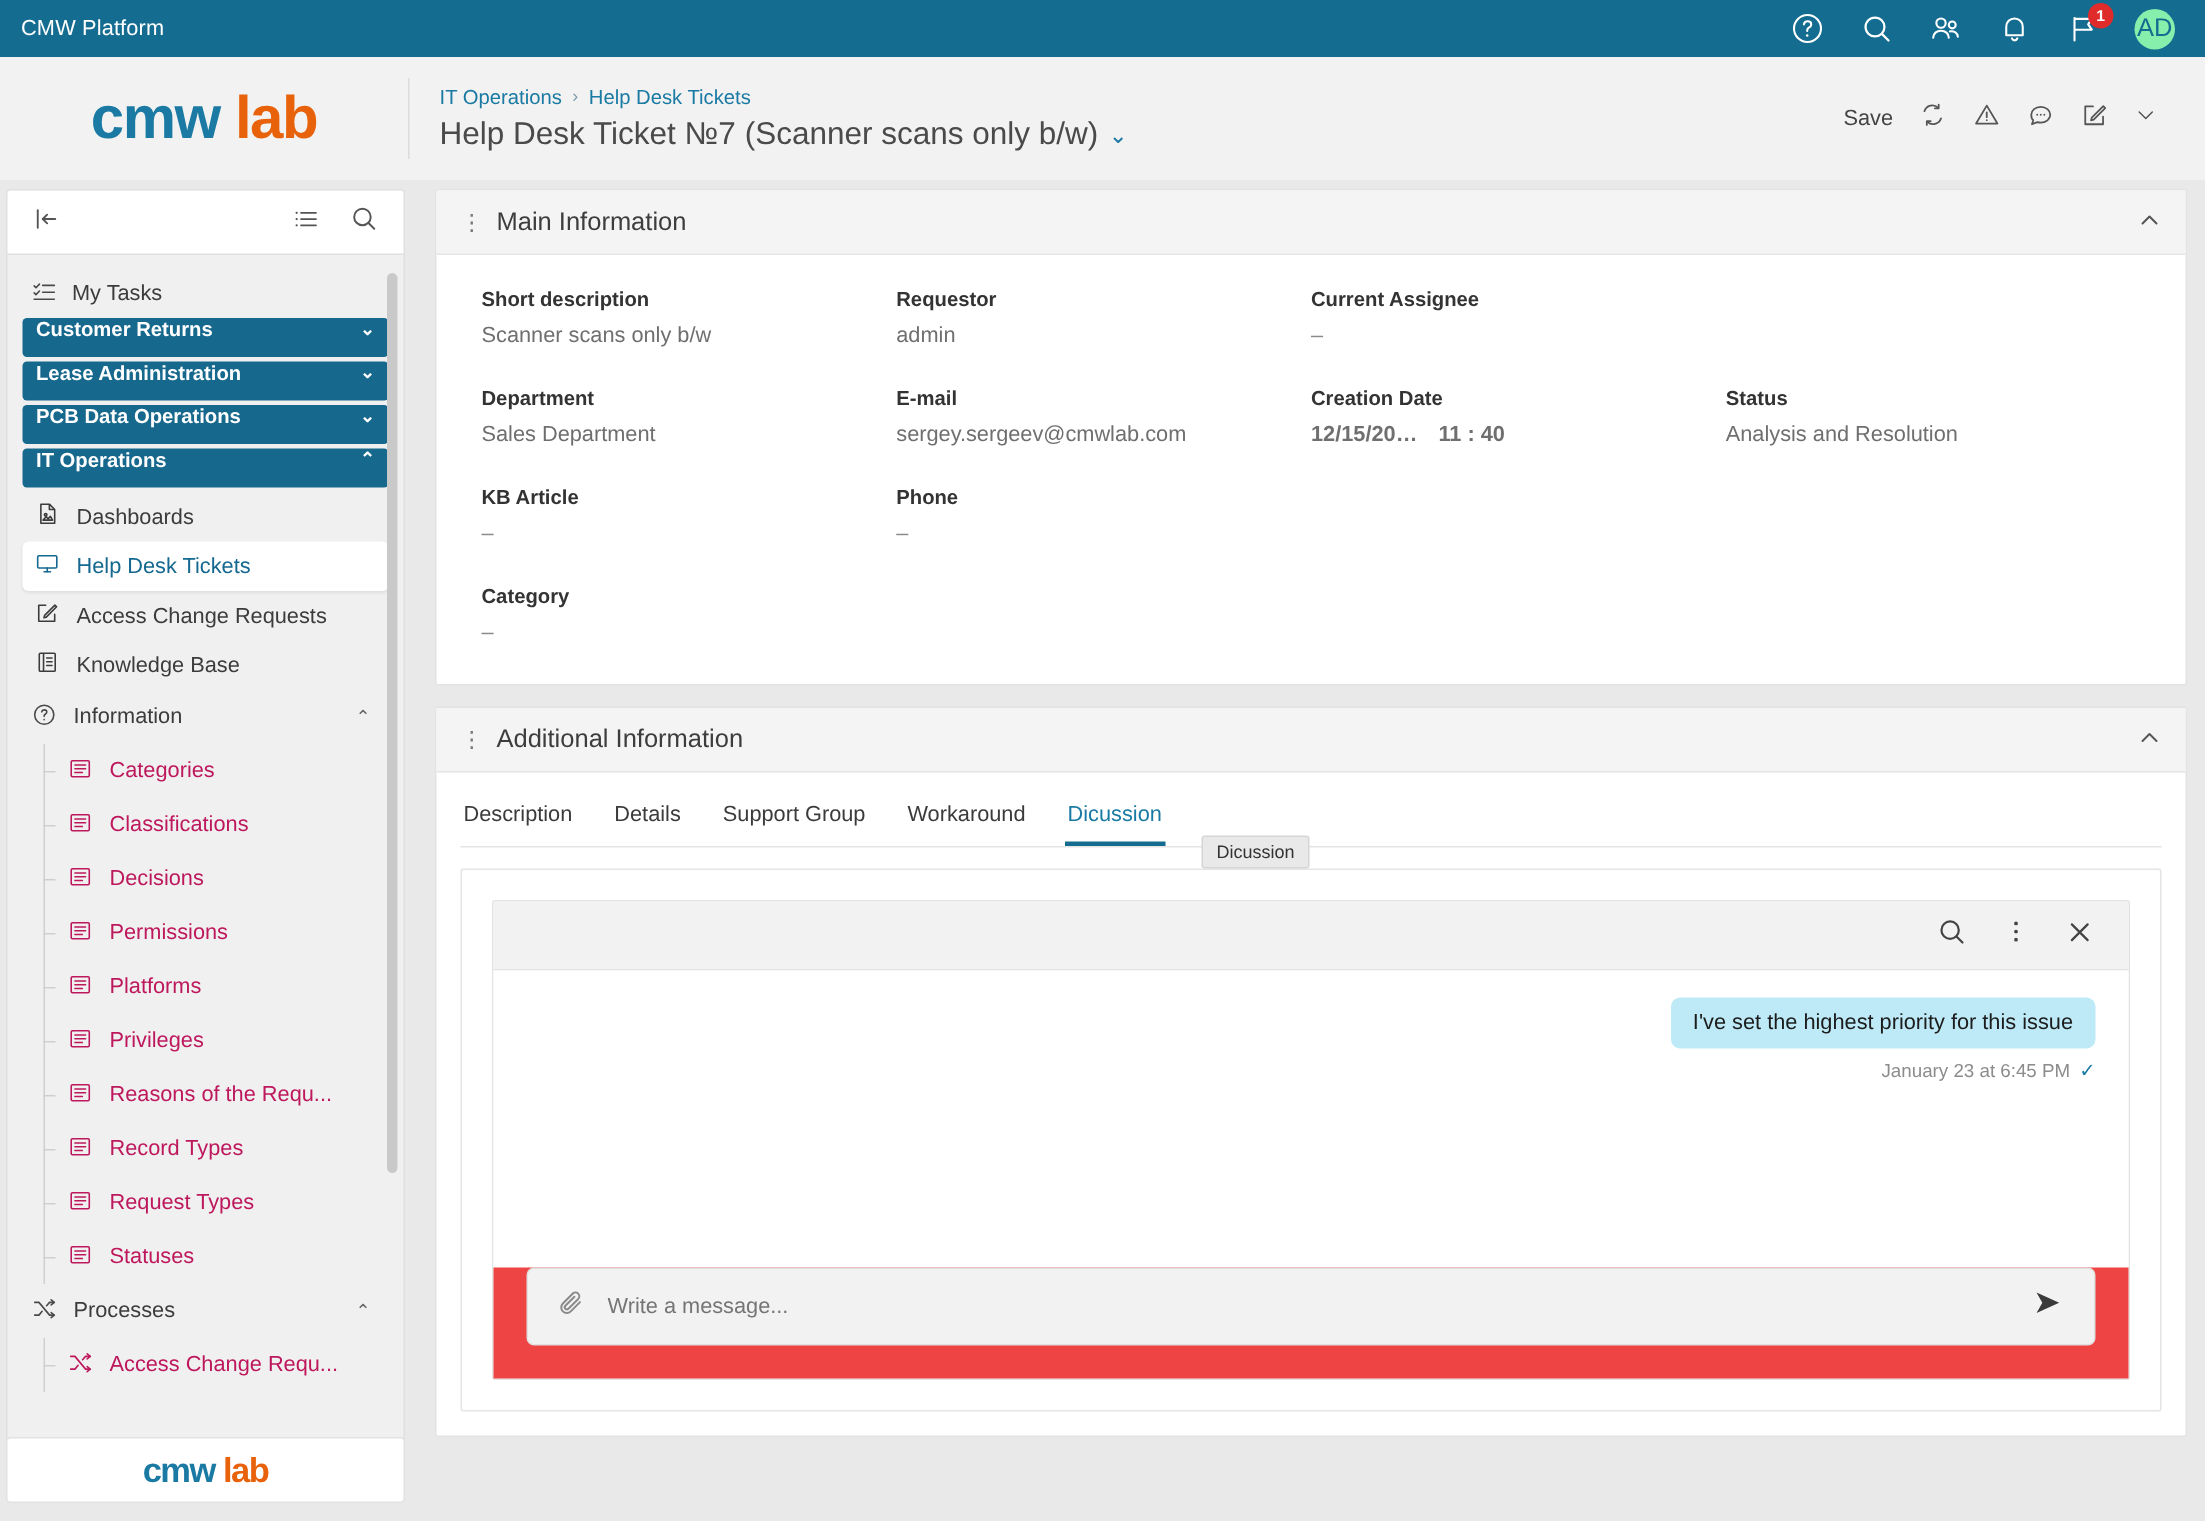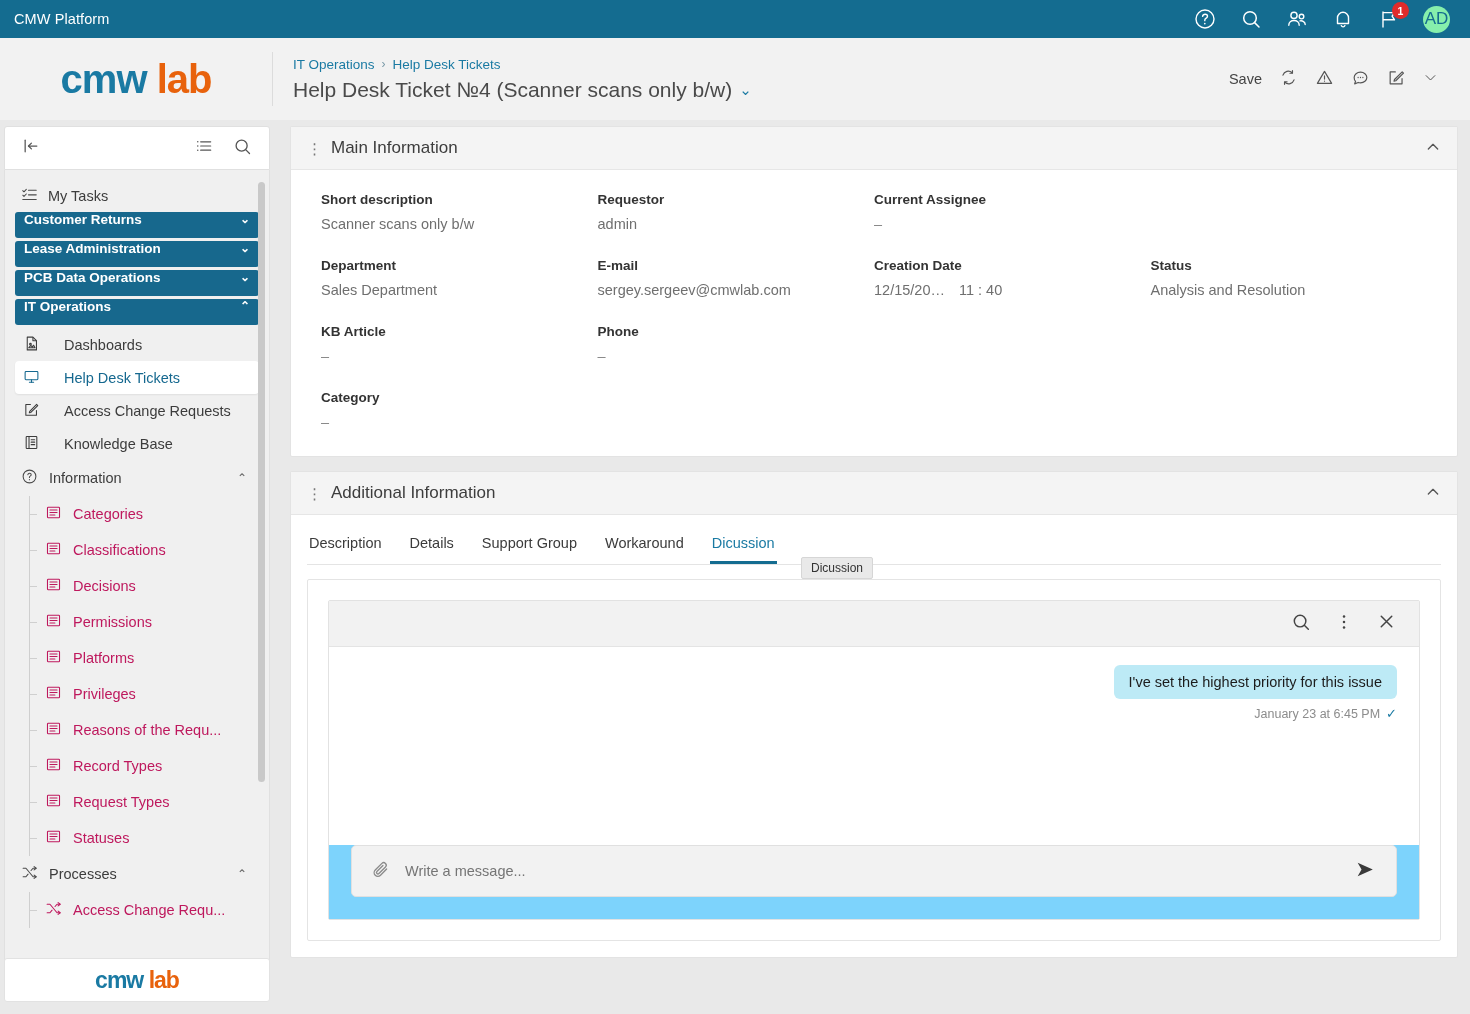--- a/index.html
+++ b/index.html
@@ -79,21 +79,21 @@
     display: flex; align-items: center; gap: 10px; height: 32px;
     font-size: 14.5px; color: #3c3c3c; padding-left: 6px; cursor: pointer;
   }
   .sb-group {
     background: #17688d; color: #fff; border-radius: 3px; height: 26px;
     display: flex; align-items: flex-start; padding: 0 9px; margin-bottom: 3px;
     font-size: 13.5px; font-weight: 600; cursor: pointer;
   }
   .sb-group .gchev { margin-left: auto; font-size: 12px; }
   .sb-item {
-    display: flex; align-items: center; gap: 24px; height: 33px; padding-left: 8px;
+    display: flex; align-items: center; gap: 11px; height: 33px; padding-left: 8px;
     font-size: 14.5px; color: #3c3c3c; cursor: pointer; border-radius: 4px;
   }
   .sb-item.active { background: #fff; color: #15688f; box-shadow: 0 1px 2px rgba(0,0,0,.07); }
   .sb-section {
     display: flex; align-items: center; gap: 11px; height: 36px; padding-left: 6px;
     font-size: 14.5px; color: #3c3c3c; cursor: pointer;
   }
   .sb-section .schev { margin-left: auto; margin-right: 12px; color: #666; font-size: 12px; }
   .sb-sub {
     display: flex; align-items: center; gap: 11px; height: 36px; padding-left: 30px;
@@ -122,21 +122,21 @@
   .panel-title { font-size: 17px; color: #3d3d3d; }
   .panel-chev { margin-left: auto; color: #555; cursor: pointer; font-size: 14px; }
 
   .fields { padding: 22px 30px 26px 30px; }
   .frow { display: flex; margin-bottom: 26px; }
   .frow:last-child { margin-bottom: 0; }
   .fcell { width: 25%; }
   .flabel { font-size: 13.5px; font-weight: 700; color: #333; margin-bottom: 9px; }
   .fvalue { font-size: 14.5px; color: #6f6f6f; }
   .fvalue.dash { color: #8a8a8a; }
-  .fdate { display: flex; gap: 14px; }
+  .fdate { display: flex; gap: 14px; font-weight: bold; }
 
   
   .tabs-wrap { padding: 14px 16px 0 16px; }
   .tabs { display: flex; gap: 24px; border-bottom: 1px solid #e4e4e4; position: relative; }
   .tab {
     font-size: 14.5px; color: #3b3b3b; padding: 6px 2px 10px 2px; cursor: pointer;
   }
   .tab.active { color: #1a7aa3; border-bottom: 3px solid #146c90; }
   .tooltip {
     position: absolute; left: 494px; top: 28px; background: #e9e9e9; color: #333;
@@ -153,21 +153,21 @@
   .chat-ico { cursor: pointer; display: block; color: #444; }
   .chat-body { flex: 1; padding: 18px 22px; display: flex; flex-direction: column; align-items: flex-end; background: #fff; }
   .bubble {
     background: #bdeaf6; color: #1c1c1c; font-size: 14.5px; padding: 9px 15px;
     border-radius: 6px; max-width: 70%;
   }
   .msg-meta {
     font-size: 12.5px; color: #8c8c8c; margin-top: 7px; display: flex; align-items: center; gap: 6px;
   }
   .tick { color: #1a7aa3; font-size: 13px; }
-  .composer-wrap { padding: 0 22px 22px 22px; background: #7dd3fc; }
+  .composer-wrap { padding: 0 22px 22px 22px; background: #ef4444; }
   .composer {
     background: #f2f2f2; border: 1px solid #e0e0e0; border-radius: 5px; height: 52px;
     display: flex; align-items: center; padding: 0 18px; gap: 14px;
   }
   .composer input {
     flex: 1; border: none; background: transparent; outline: none;
     font-size: 14.5px; color: #8a8a8a; font-family: "Liberation Sans", sans-serif;
   }
   .clip { color: #8a8a8a; cursor: pointer; display: block; }
   .send { color: #3a3a3a; cursor: pointer; display: block; }
@@ -226,21 +226,21 @@
       </div>
     </div>
     <div class="hdr-divider"></div>
     <div class="hdr-text">
       <div class="crumbs">
         <span>IT Operations</span>
         <span class="crumb-sep">›</span>
         <span>Help Desk Tickets</span>
       </div>
       <div class="rec-title">
-        <span>Help Desk Ticket №4 (Scanner scans only b/w)</span>
+        <span>Help Desk Ticket №7 (Scanner scans only b/w)</span>
         <span class="chev-sm">⌄</span>
       </div>
     </div>
     <div class="toolbar">
       <span class="save">Save</span>
       <span class="tbr-ico">
         <svg width="19" height="19" viewBox="0 0 24 24" fill="none" stroke="#555" stroke-width="1.5">
           <path d="M5 9a7 7 0 0 1 11.5-3" stroke-linecap="round"></path>
             <path d="M17 3.4V6.6h-3.2" stroke-linecap="round" stroke-linejoin="round"></path>
           <path d="M19 15a7 7 0 0 1-11.5 3" stroke-linecap="round"></path>

